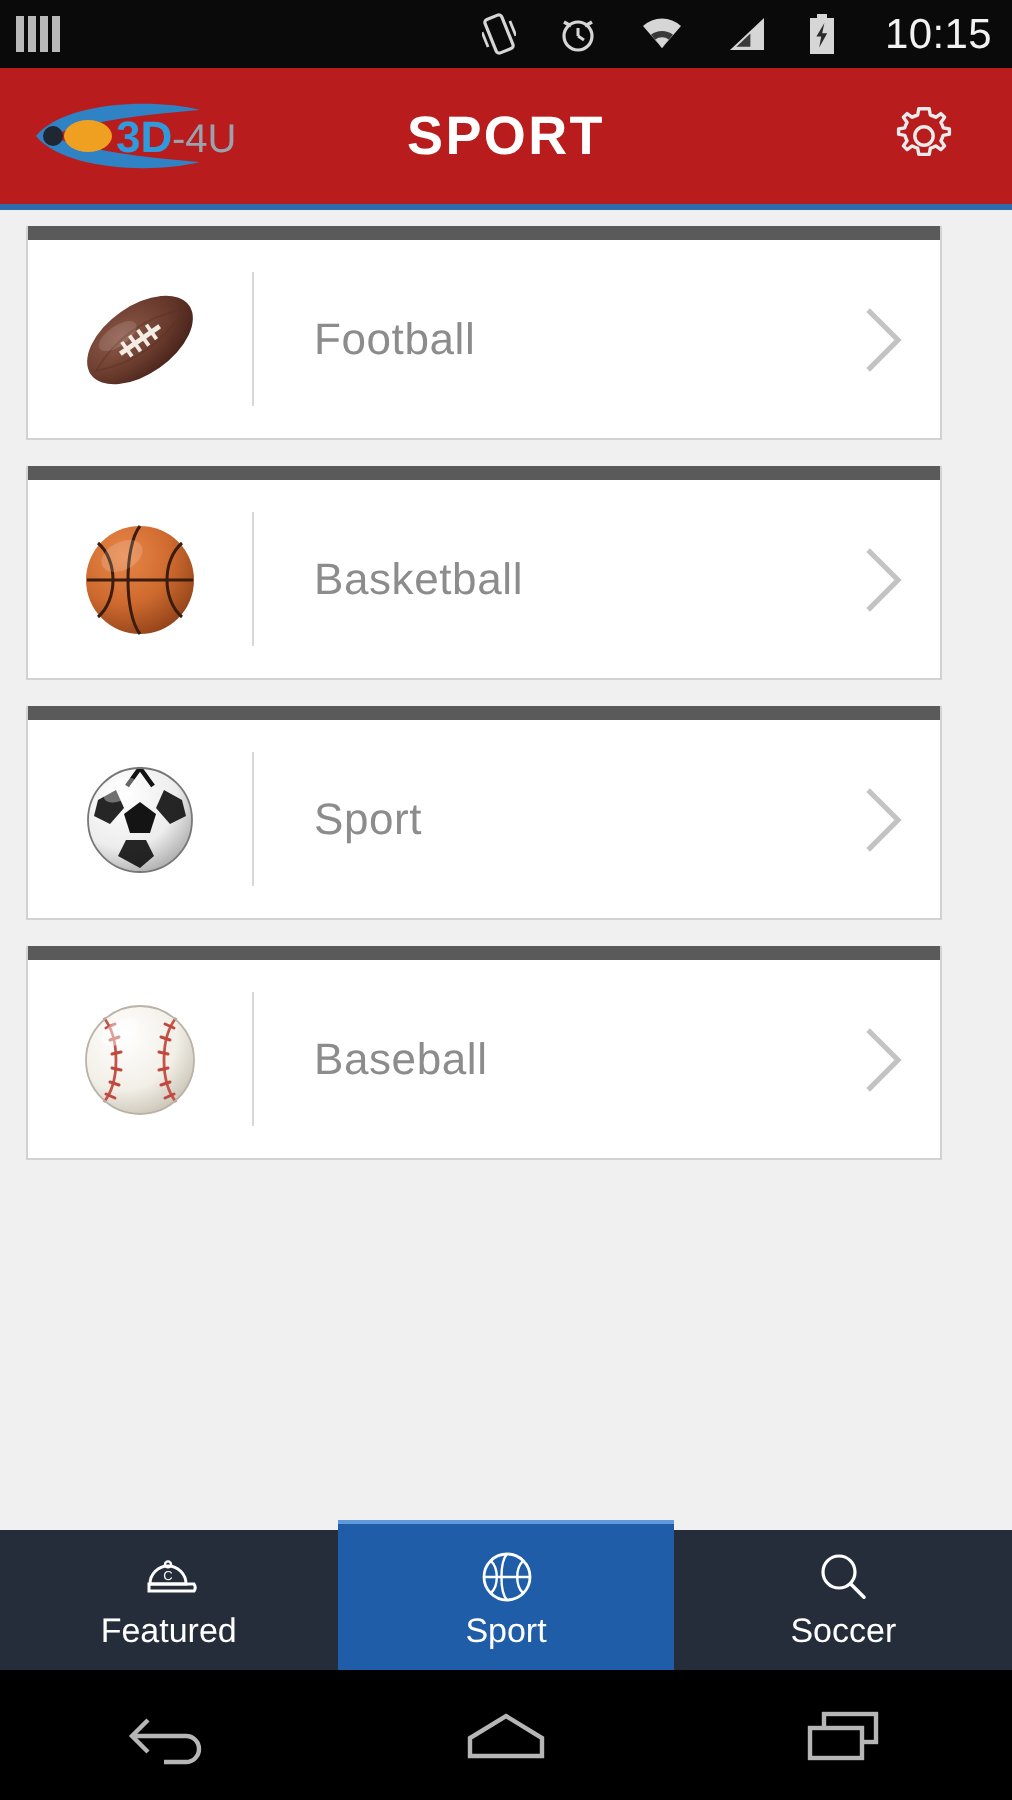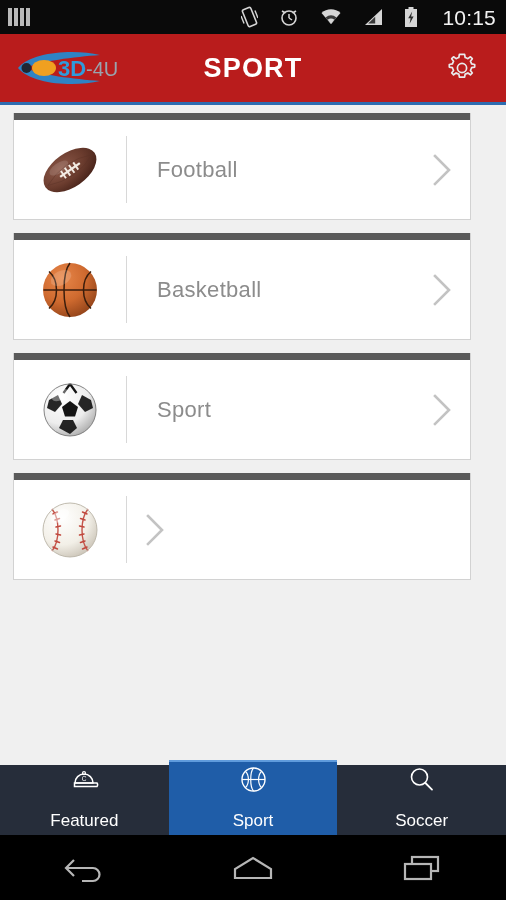--- a/index.html
+++ b/index.html
@@ -70,21 +70,21 @@
   }
   .chevron { width:56px; display:flex; align-items:center; justify-content:center; }
 
   
   .tabbar {
     position:absolute; left:0; bottom:65px; width:506px; height:70px;
     background:#262d3a; display:flex;
   }
   .tab {
     flex:1; display:flex; flex-direction:column;
-    align-items:center; justify-content:flex-start; gap:18px;
+    align-items:center; justify-content:center; gap:4px;
     position:relative;
   }
   .tab.active { background:#1f5da8; margin-top:-5px; padding-top:5px; }
   .tab.active::before{
     content:""; position:absolute; top:0; left:0; right:0; height:2px;
     background:#5f9bdc;
   }
   .tab-label { color:#ffffff; font-size:17px; }
   .tab-icon { height:28px; display:flex; align-items:center; justify-content:center; }
 
@@ -300,20 +300,21 @@
               <line x1="45" y1="28" x2="40.5" y2="27"></line>
               <line x1="45" y1="35" x2="40.5" y2="36"></line>
               <line x1="46" y1="42" x2="41.5" y2="43.5"></line>
               <line x1="48" y1="48" x2="43.5" y2="50"></line>
             </g>
             <circle cx="31" cy="31" r="27" fill="none" stroke="#b9b3a6" stroke-width="0.9"></circle>
             <ellipse cx="21" cy="17" rx="10" ry="5.5" fill="#ffffff" opacity=".45" transform="rotate(-30 21 17)"></ellipse>
           </svg>
         </div>
         <div class="divider"></div>
+        <div class="card-label">Baseball</div>
         <div class="chevron">
           <svg width="24" height="40" viewBox="0 0 24 40">
             <polyline points="5,6 19,20 5,34" fill="none" stroke="#c3c3c3" stroke-width="2.6" stroke-linecap="square" stroke-linejoin="miter"></polyline>
           </svg>
         </div>
       </div>
     </div>
 
   </div>
 

